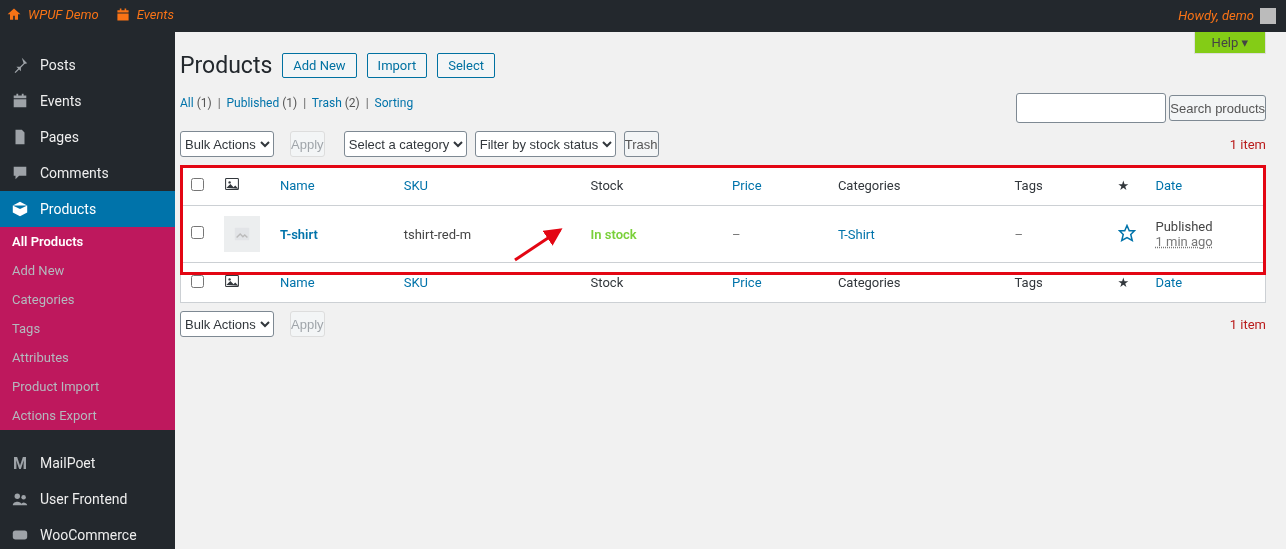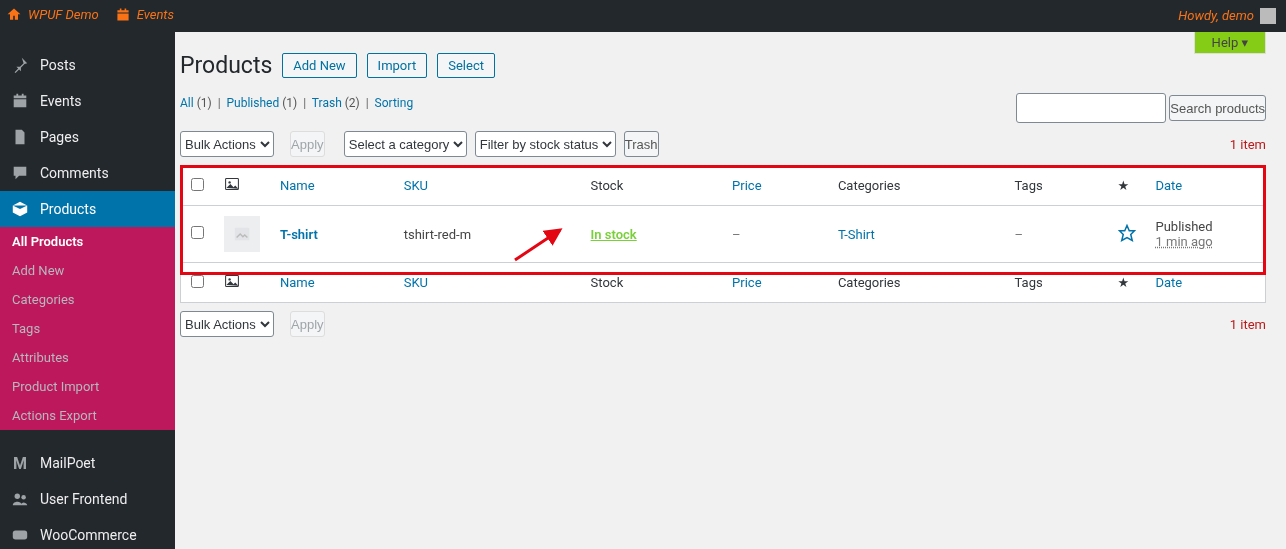--- a/index.html
+++ b/index.html
@@ -158,21 +158,21 @@
     border-top: 1px solid #ccd0d4;
     font-weight: 400;
     color: #32373c;
     margin-top: 36px;
   }
   table.wp-list thead th.sortable a,
   table.wp-list tfoot th.sortable a { color: #0073aa; }
   .check-column { width: 30px; text-align:center; }
   .thumb-column { width: 40px; text-align:center; color:#777; }
   .row-title { color:#0073aa; font-weight:600; }
-  .instock { color:#7ad03a; font-weight:600;text-decoration:underline; }
+  .instock { color:#7ad03a; font-weight:600; }
   .muted { color:#777; }
   .star-col { width: 30px; text-align:center; }
   .date-col { width: 120px; }
 
   .product-thumb {
     width: 36px; height: 36px;
     background: #eceeef;
     display: inline-flex;
     align-items: center;
     justify-content: center;

